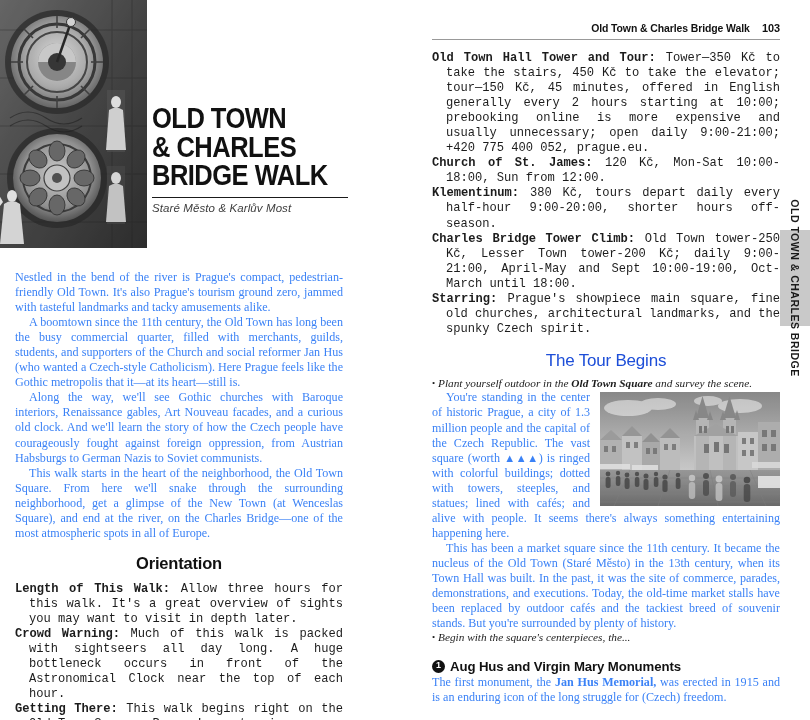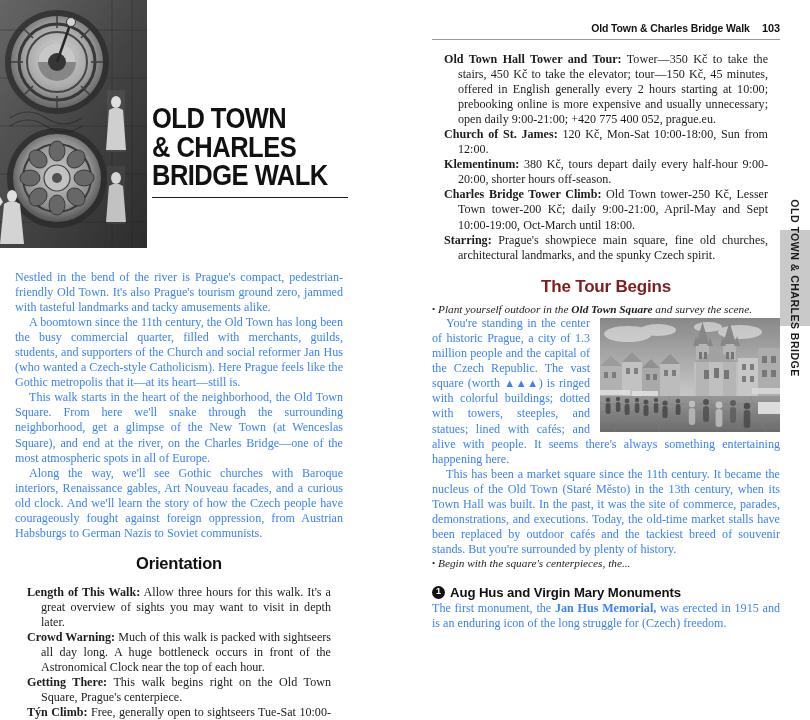--- a/index.html
+++ b/index.html
@@ -103,21 +103,21 @@
   .section-head {
     font-family: "Liberation Sans", sans-serif;
     font-weight: bold;
     font-size: 16.5px;
     text-align: center;
     margin: 13px 0 9px 0;
     color: #111111;
     letter-spacing: -0.2px;
   }
 
-  .deflist { margin: 12px; }
+  .deflist { margin: 0; font-family: Liberation Mono, monospace; }
   .deflist .entry {
     font-size: 12.1px;
     line-height: 1.245;
     text-align: justify;
     hyphens: auto;
     padding-left: 14px;
     text-indent: -14px;
     margin: 0;
     color: #1c1c1c;
   }
@@ -149,25 +149,25 @@
   .runhead-rule {
     border-bottom: 1.1px solid #999999;
     margin-top: 5px;
     width: 348px;
   }
 
   .right-body { margin-top: 11px; width: 348px; }
 
   .tour-head {
     font-family: "Liberation Sans", sans-serif;
-    font-weight: bold;
+    font-weight: normal;
     font-size: 17px;
     text-align: center;
     margin: 14px 0 6px 0;
-    color: #7f1d1d;
+    color: #1d4ed8;
     letter-spacing: -0.2px;
   }
 
   .direction {
     font-style: italic;
     font-size: 11.3px;
     line-height: 1.2;
     color: #1c1c1c;
     margin: 0 0 0 0;
   }
@@ -349,29 +349,30 @@
           </g>
           <rect width="147" height="248" fill="#000" opacity="0.06"></rect>
         </svg>
       </div>
 
       <div class="title-wrap">
         <h1 class="walk-title">OLD TOWN
 &amp; CHARLES
 BRIDGE WALK</h1>
         <div class="title-rule"></div>
+        <div class="walk-subtitle">Staré Město &amp; Karlův Most</div>
       </div>
     </div>
 
     <div class="left-body">
       <div class="body-text">
         <p>Nestled in the bend of the river is Prague's compact, pedestrian-friendly Old Town. It's also Prague's tourism ground zero, jammed with tasteful landmarks and tacky amusements alike.</p>
         <p class="indent">A boomtown since the 11th century, the Old Town has long been the busy commercial quarter, filled with merchants, guilds, students, and supporters of the Church and social reformer Jan Hus (who wanted a Czech-style Catholicism). Here Prague feels like the Gothic metropolis that it—at its heart—still is.</p>
+        <p class="indent">Along the way, we'll see Gothic churches with Baroque interiors, Renaissance gables, Art Nouveau facades, and a curious old clock. And we'll learn the story of how the Czech people have courageously fought against foreign oppression, from Austrian Habsburgs to German Nazis to Soviet communists.</p>
         <p class="indent">This walk starts in the heart of the neighborhood, the Old Town Square. From here we'll snake through the surrounding neighborhood, get a glimpse of the New Town (at Wenceslas Square), and end at the river, on the Charles Bridge—one of the most atmospheric spots in all of Europe.</p>
-        <p class="indent">Along the way, we'll see Gothic churches with Baroque interiors, Renaissance gables, Art Nouveau facades, and a curious old clock. And we'll learn the story of how the Czech people have courageously fought against foreign oppression, from Austrian Habsburgs to German Nazis to Soviet communists.</p>
       </div>
 
       <h2 class="section-head">Orientation</h2>
 
       <div class="deflist">
         <p class="entry">
           <b>Length of This Walk:</b><span> Allow three hours for this walk. It's a great overview of sights you may want to visit in depth later.</span>
         </p>
         <p class="entry">
           <b>Crowd Warning:</b><span> Much of this walk is packed with sightseers all day long. A huge bottleneck occurs in front of the Astronomical Clock near the top of each hour.</span>

